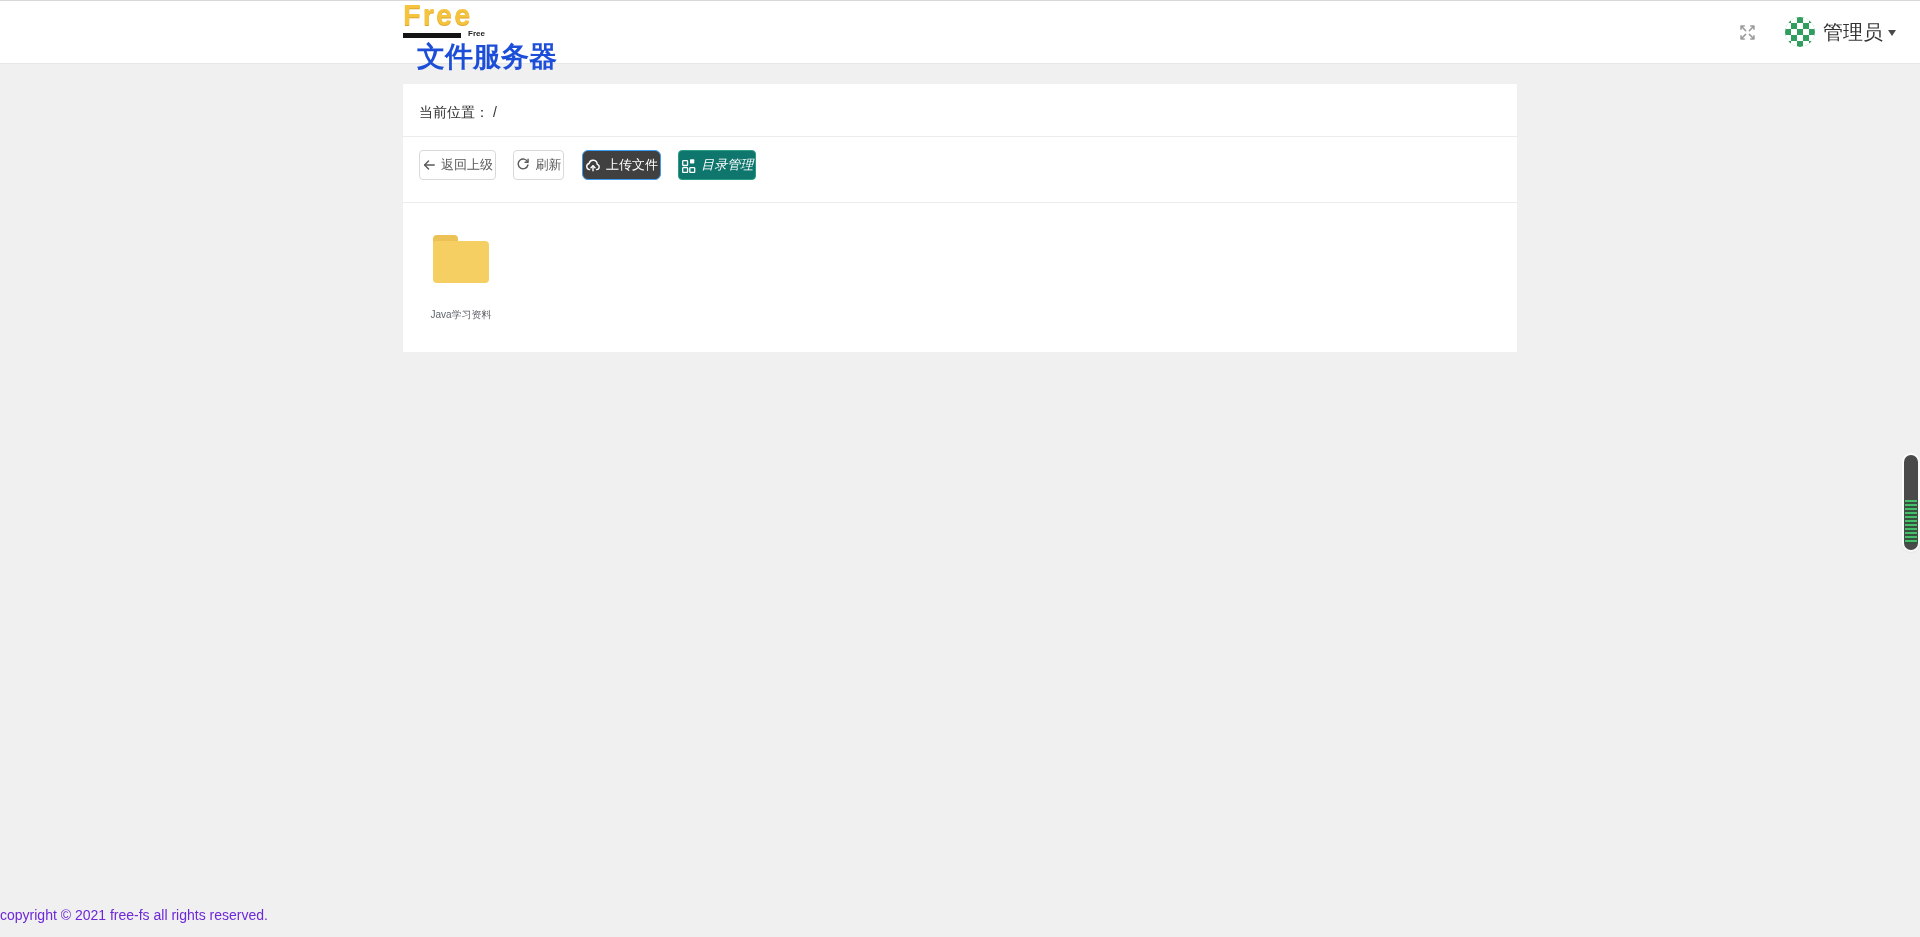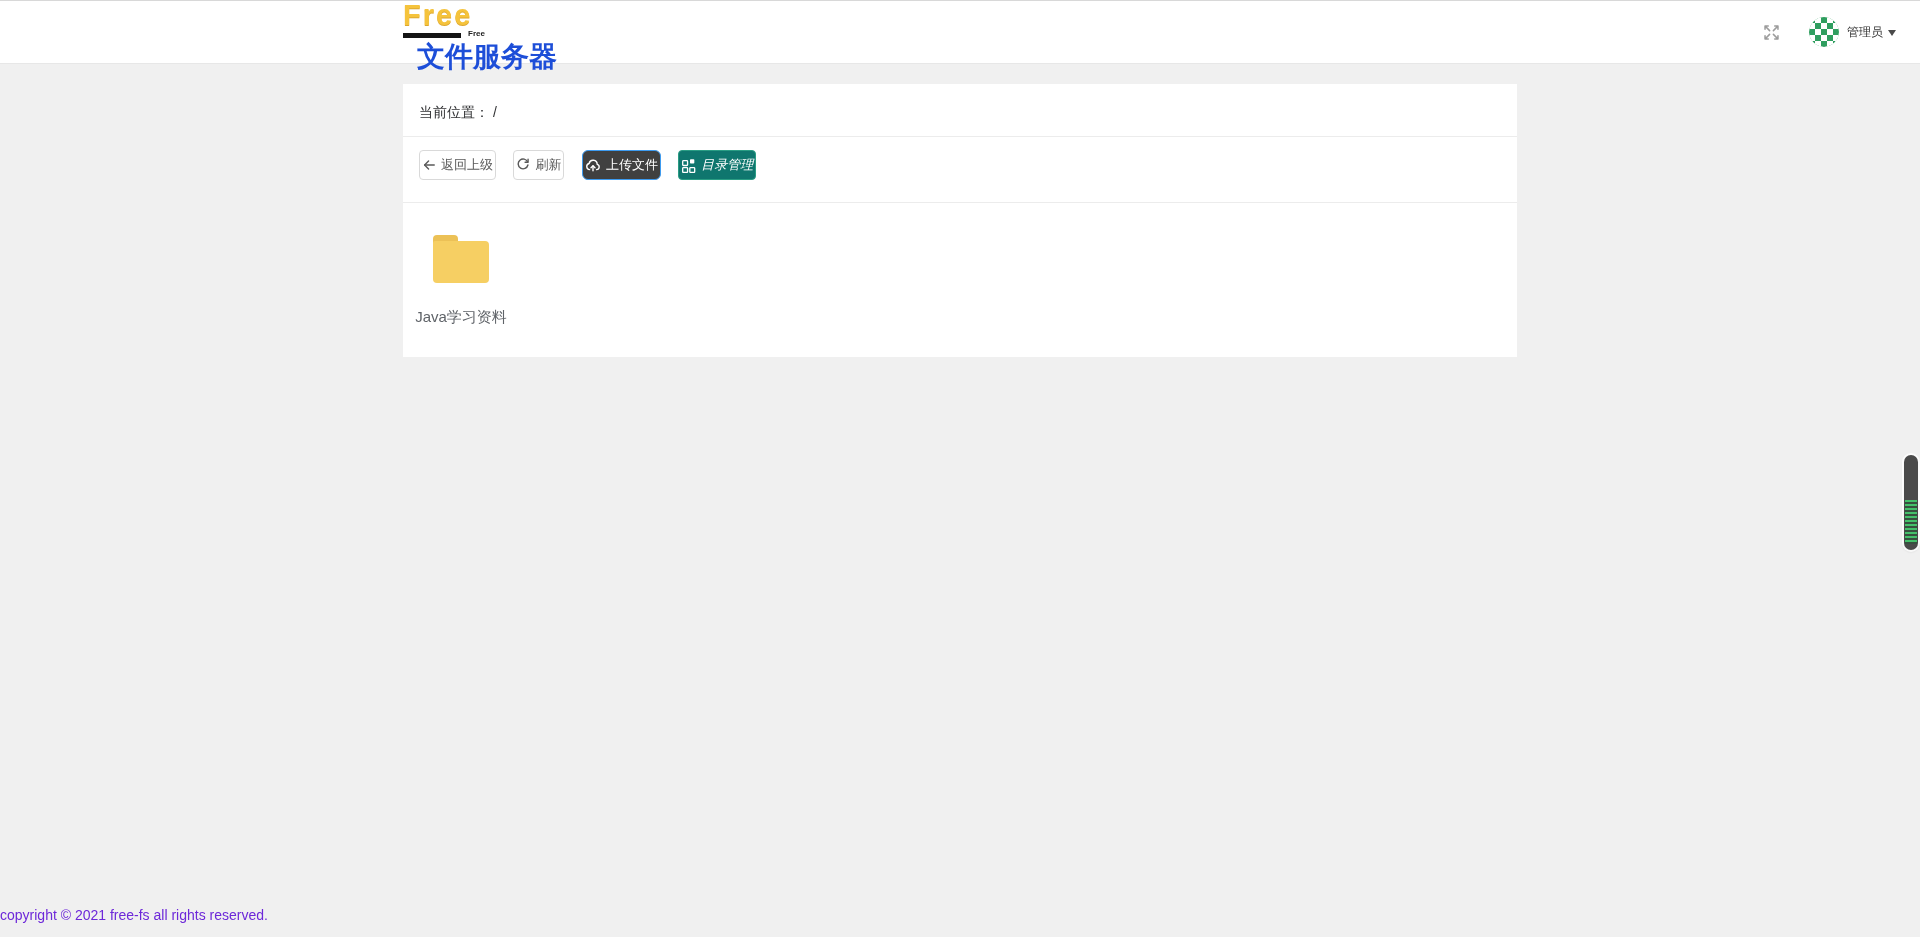--- a/index.html
+++ b/index.html
@@ -29,21 +29,21 @@
   .logo-underline { display:flex; align-items:flex-end; margin-top:1px; }
   .logo-bar { width:58px; height:5px; background:#141414; }
   .logo-sub { font-size:8px; font-weight:700; color:#222; margin-left:7px; line-height:8px; }
   .app-title { font-size:28px; font-weight:700; color:#1d4ed8; margin-left:14px; }
   .header-right {
     position:absolute; right:24px; top:0; height:100%;
     display:flex; align-items:center;
   }
   .fullscreen-btn { margin-right:28px; display:flex; cursor:pointer; color:#9c9c9c; }
   .avatar { width:30px; height:30px; border-radius:50%; overflow:hidden; margin-right:8px; cursor:pointer; }
-  .user-name { font-size:12px; color:#333; cursor:pointer; display:flex; align-items:center; }
+  .user-name { font-size:20px; color:#333; cursor:pointer; display:flex; align-items:center; }
   .caret-down {
     width:0; height:0; margin-left:5px; margin-top:2px;
     border-left:4.5px solid transparent; border-right:4.5px solid transparent;
     border-top:6px solid #4a4a4a;
   }
   
   .card { width:1114px; margin:20px auto 0; background:#fff; }
   .breadcrumb {
     padding:20px 16px 14px; font-size:14px; color:#303133;
     border-bottom:1px solid #ececec;
@@ -69,21 +69,21 @@
   }
   .folder-icon { position:relative; width:56px; height:48px; margin-bottom:25px; }
   .folder-tab {
     position:absolute; top:0; left:0; width:25px; height:14px;
     background:#ecc156; border-radius:4px 4px 0 0;
   }
   .folder-body {
     position:absolute; top:6px; left:0; right:0; bottom:0;
     background:#f6cf63; border-radius:2px 4px 4px 4px;
   }
-  .folder-name { font-size:15px; color:#5f6368; white-space:nowrap;text-align:right; }
+  .folder-name { font-size:10px; color:#5f6368; white-space:nowrap;text-align:right; }
   
   .footer {
     position:absolute; left:0; top:907px; width:100%;
     font-size:14px; color:#6d28d9;
   }
   
   .scroll-indicator {
     position:absolute; right:2px; top:455px;
     width:14px; height:95px; border-radius:8px;
     background:#4a4a4a; overflow:hidden;

